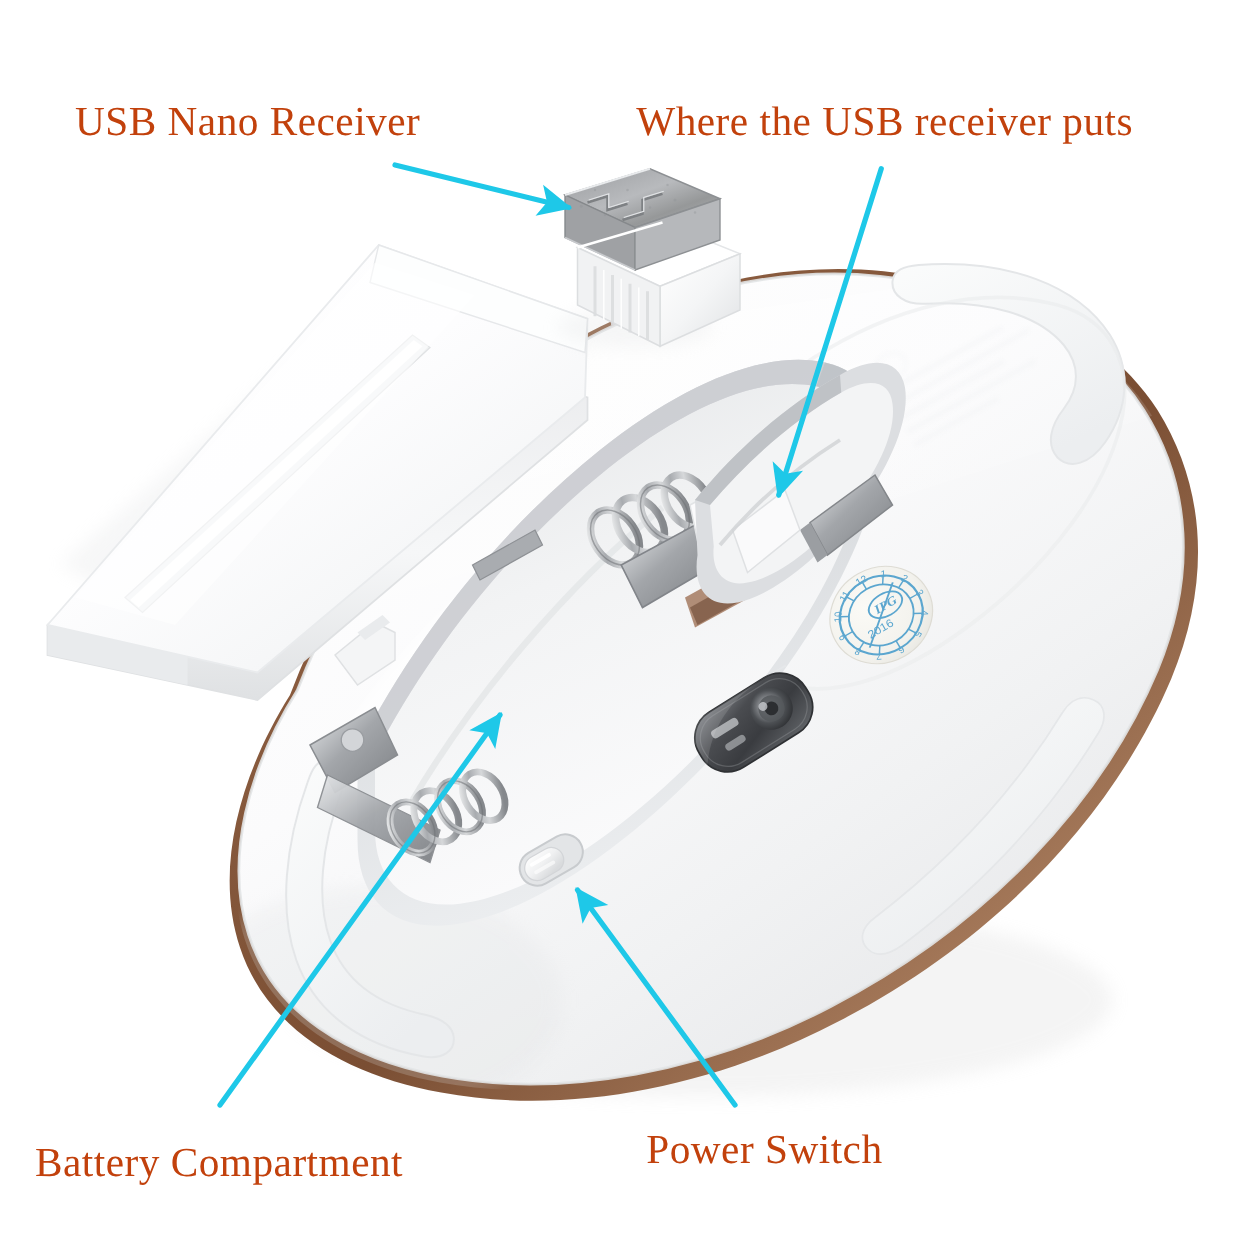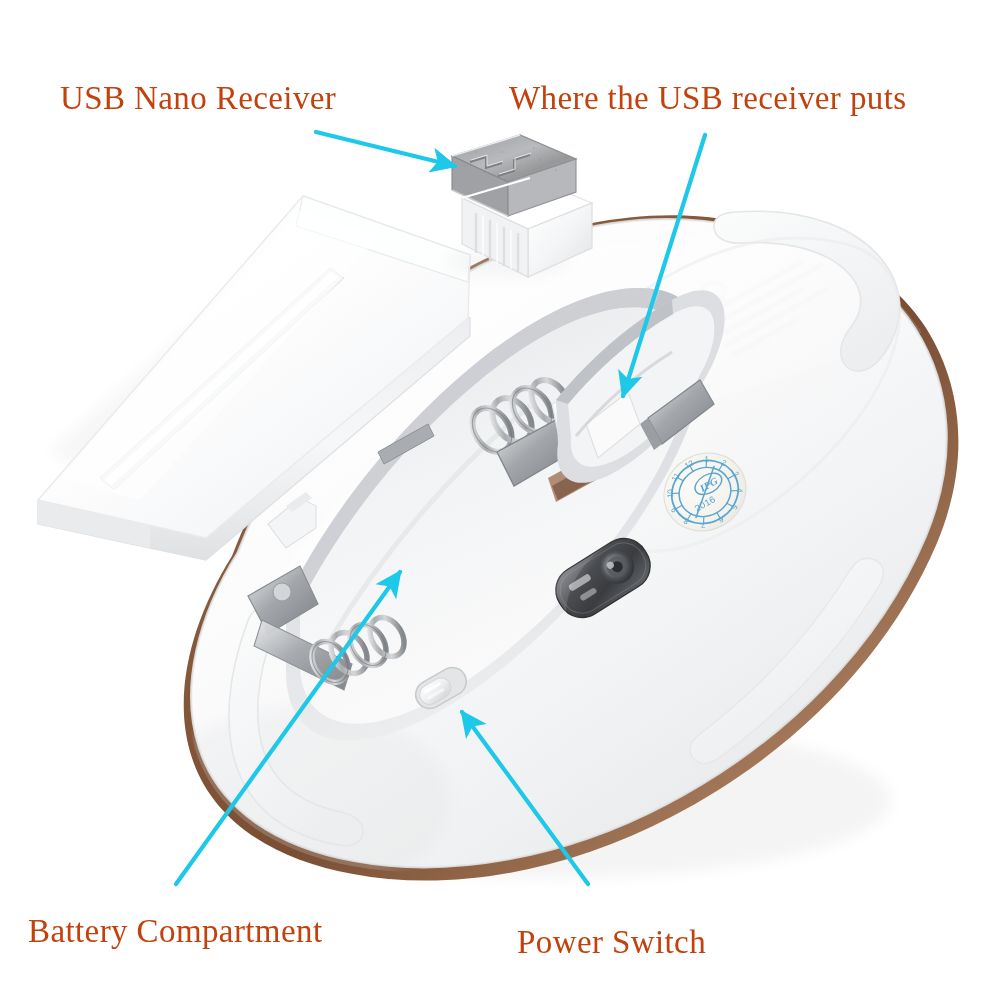--- a/index.html
+++ b/index.html
@@ -30,21 +30,21 @@
     font-family: "Liberation Serif", "DejaVu Serif", serif;
     font-size: 33px;
     font-weight: 400;
     letter-spacing: 0.4px;
     white-space: nowrap;
     line-height: 1;
   }
   #lbl-usb-nano      { left: 60px;  top: 82px; }
   #lbl-usb-slot      { left: 509px; top: 82px; }
   #lbl-battery       { left: 28px;  top: 915px; }
-  #lbl-power         { left: 517px; top: 926px; }
+  #lbl-power         { left: 517px; top: 904px; }
 </style>
 </head>
 <body>
 
 <div id="stage">
 
   <svg id="art" viewBox="0 0 1000 1000">
     <defs>
 
       <linearGradient id="shellGrad" x1="0.12" y1="0.05" x2="0.85" y2="0.95">

